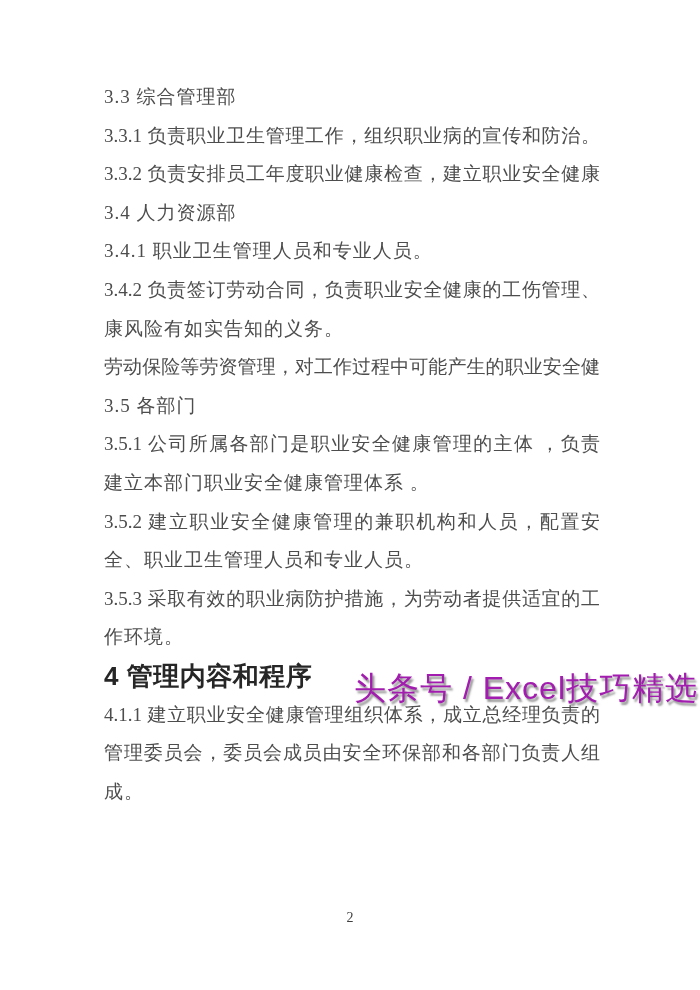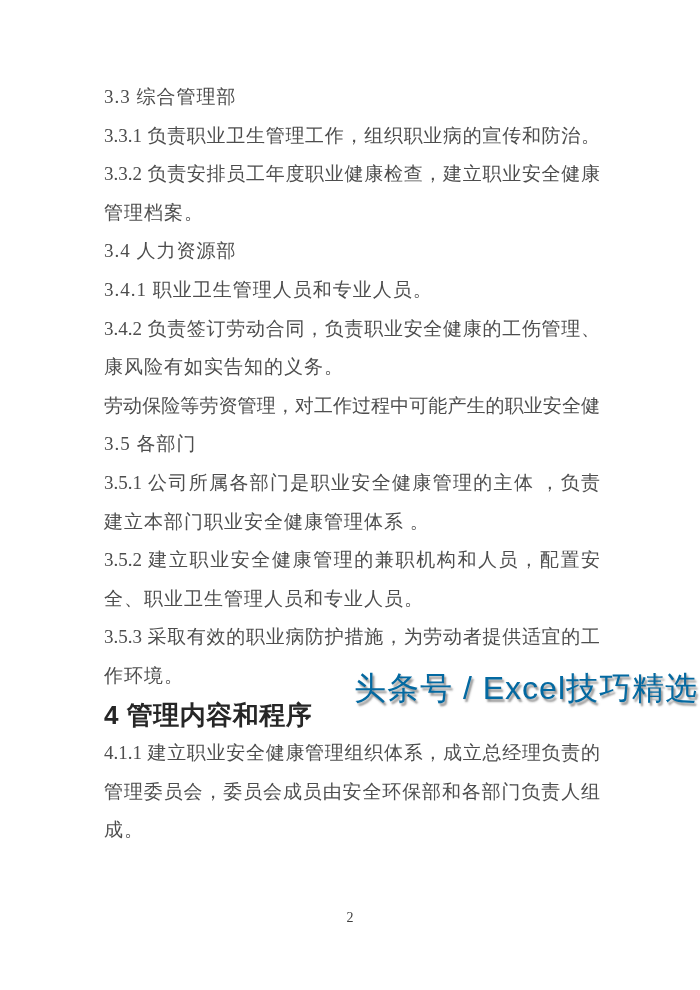--- a/index.html
+++ b/index.html
@@ -62,37 +62,36 @@
   }
   .watermark {
     position: absolute;
     right: 2px;
     bottom: 2px;
     font-family: "Liberation Sans", "DejaVu Sans", sans-serif;
     font-size: 32px;
     line-height: 1.2;
     letter-spacing: 1px;
     white-space: nowrap;
-    color: #0369a1;
+    color: #a21caf;
     text-shadow:
       2px 3px 2px rgba(110, 110, 110, 0.70),
       1px 1px 1px rgba(150, 150, 150, 0.35),
       -1px -1px 0 rgba(255, 255, 255, 0.95);
     user-select: none;
   }
 </style>
 </head>
 <body>
 
 <div class="page">
   <div class="doc-body" id="doc-body">
       <div class="line plain">3.3 综合管理部</div>
       <div class="line justified">3.3.1 负责职业卫生管理工作，组织职业病的宣传和防治。</div>
       <div class="line justified">3.3.2 负责安排员工年度职业健康检查，建立职业安全健康</div>
-      <div class="line plain">管理档案。</div>
       <div class="line plain">3.4 人力资源部</div>
       <div class="line plain">3.4.1 职业卫生管理人员和专业人员。</div>
       <div class="line justified">3.4.2 负责签订劳动合同，负责职业安全健康的工伤管理、</div>
       <div class="line plain">康风险有如实告知的义务。</div>
       <div class="line justified">劳动保险等劳资管理，对工作过程中可能产生的职业安全健</div>
       <div class="line plain">3.5 各部门</div>
       <div class="line justified">3.5.1 公司所属各部门是职业安全健康管理的主体 ，负责</div>
       <div class="line plain">建立本部门职业安全健康管理体系 。</div>
       <div class="line justified">3.5.2 建立职业安全健康管理的兼职机构和人员，配置安</div>
       <div class="line plain">全、职业卫生管理人员和专业人员。</div>

